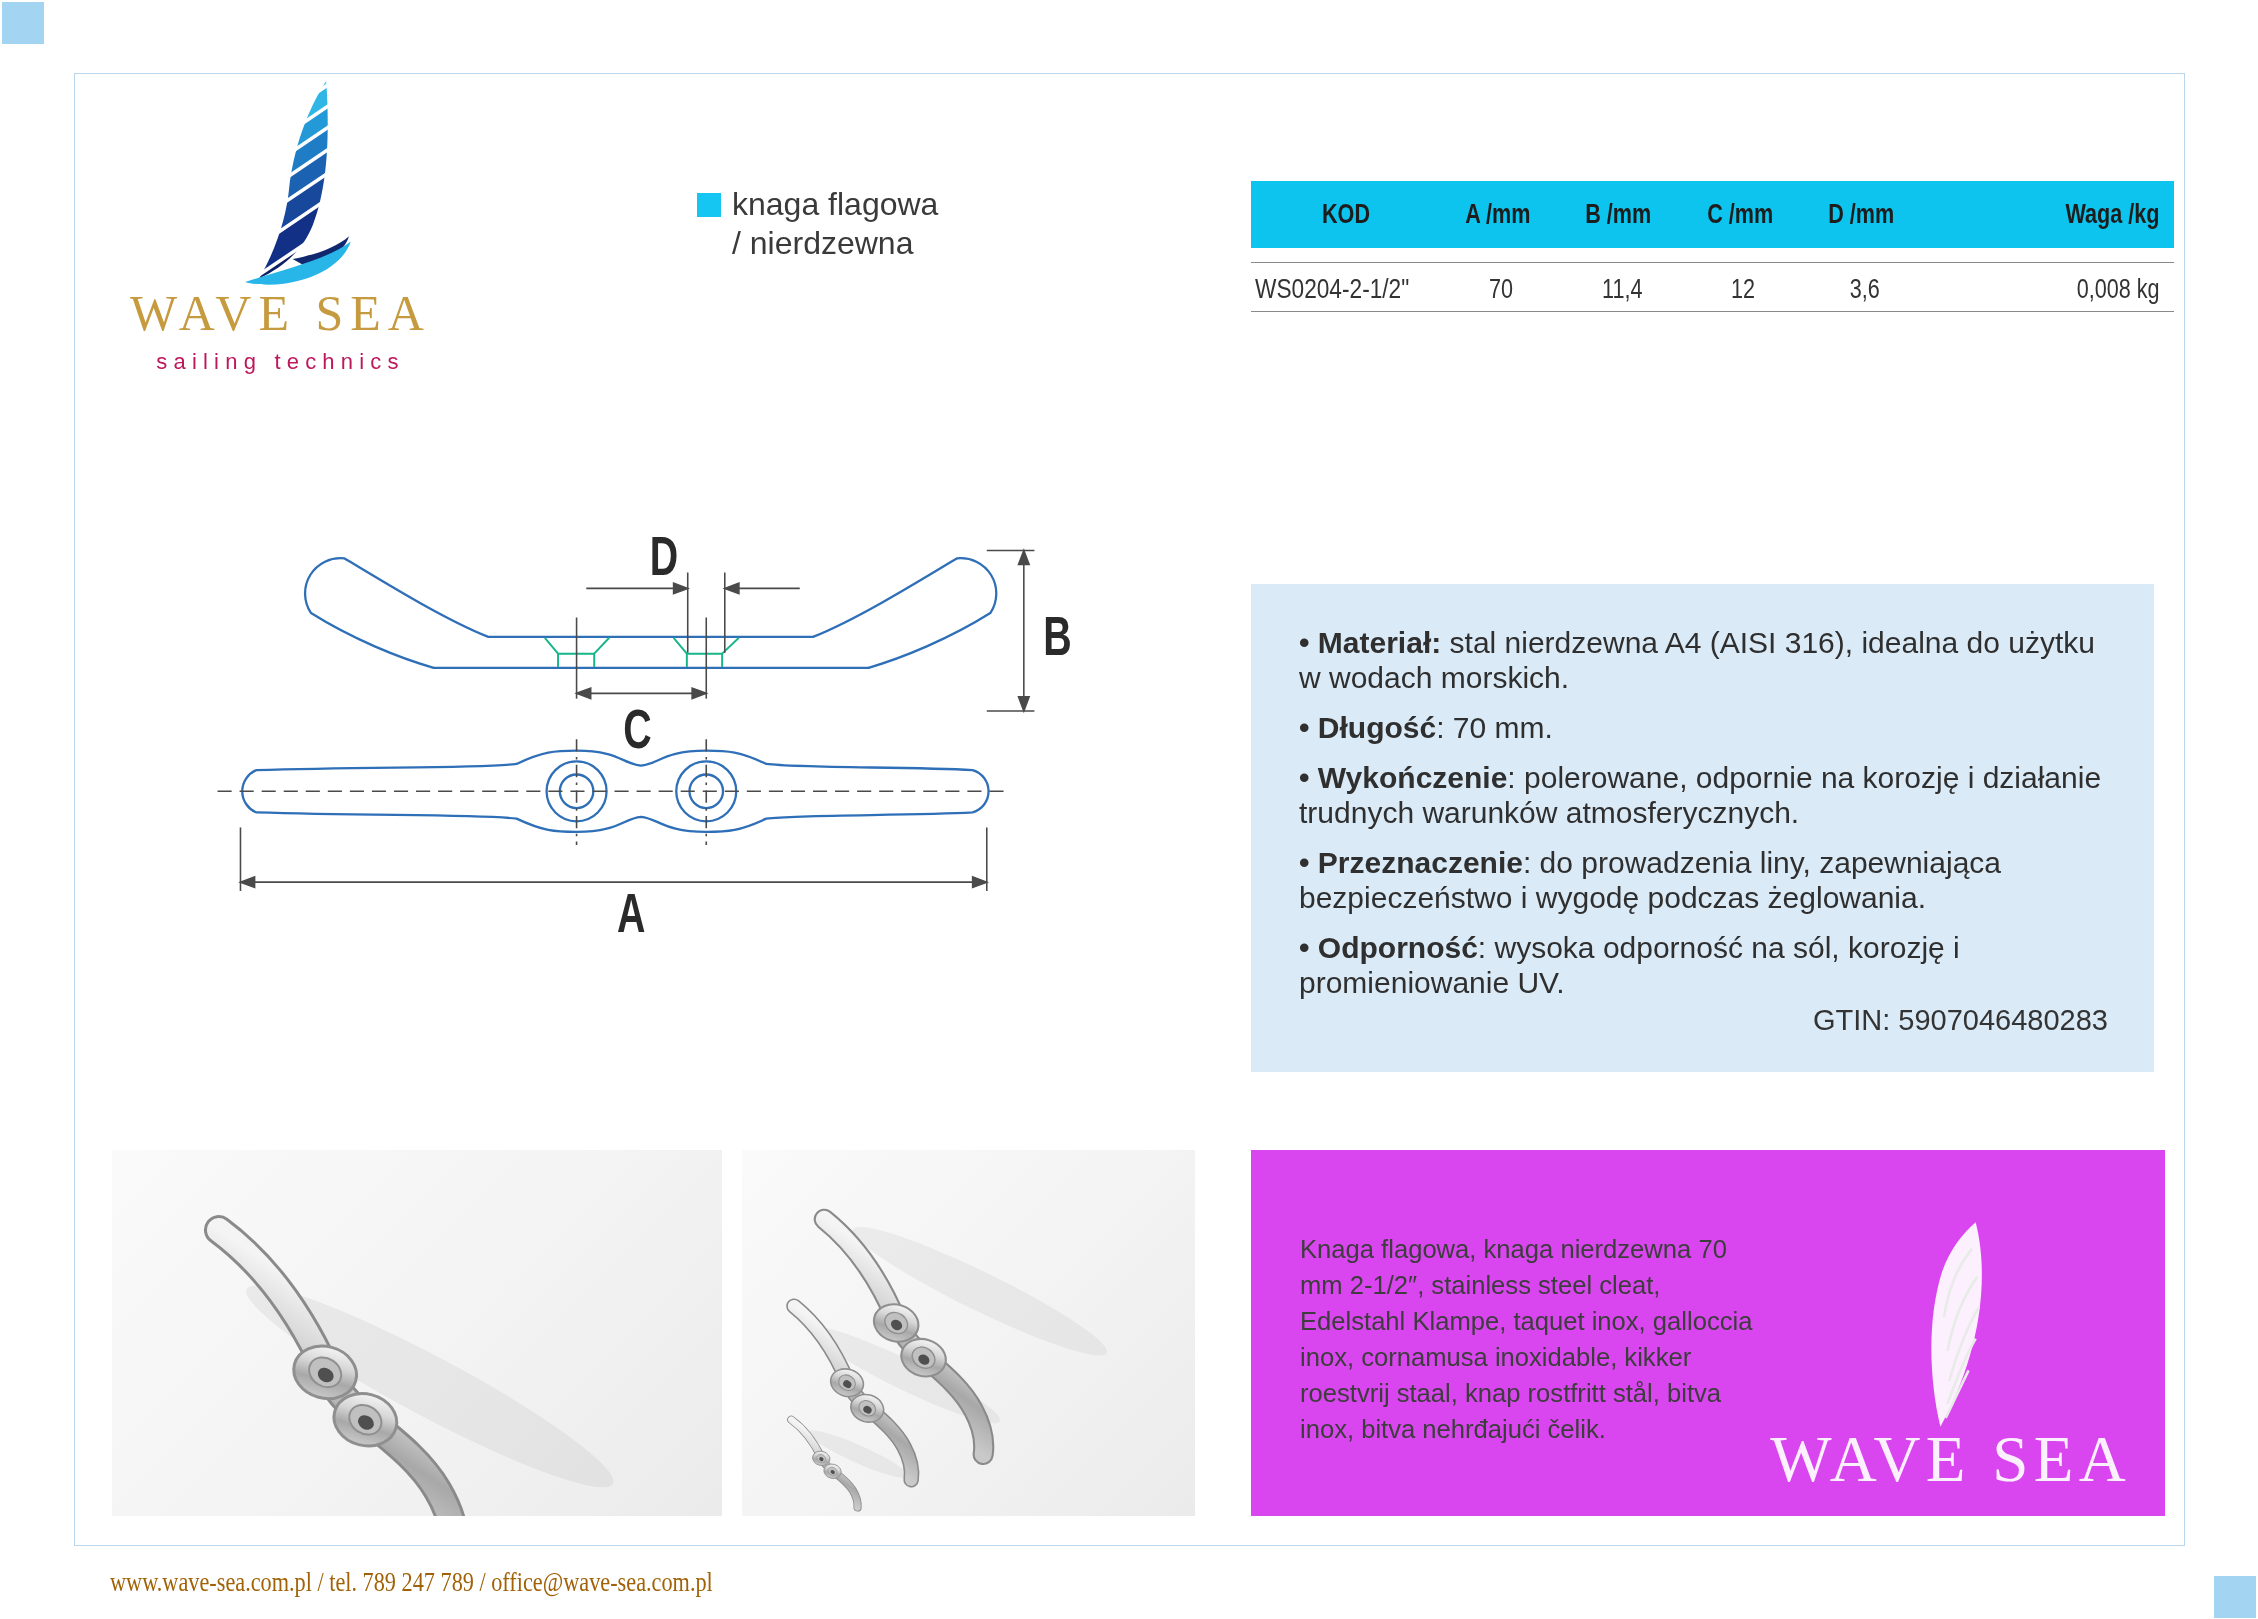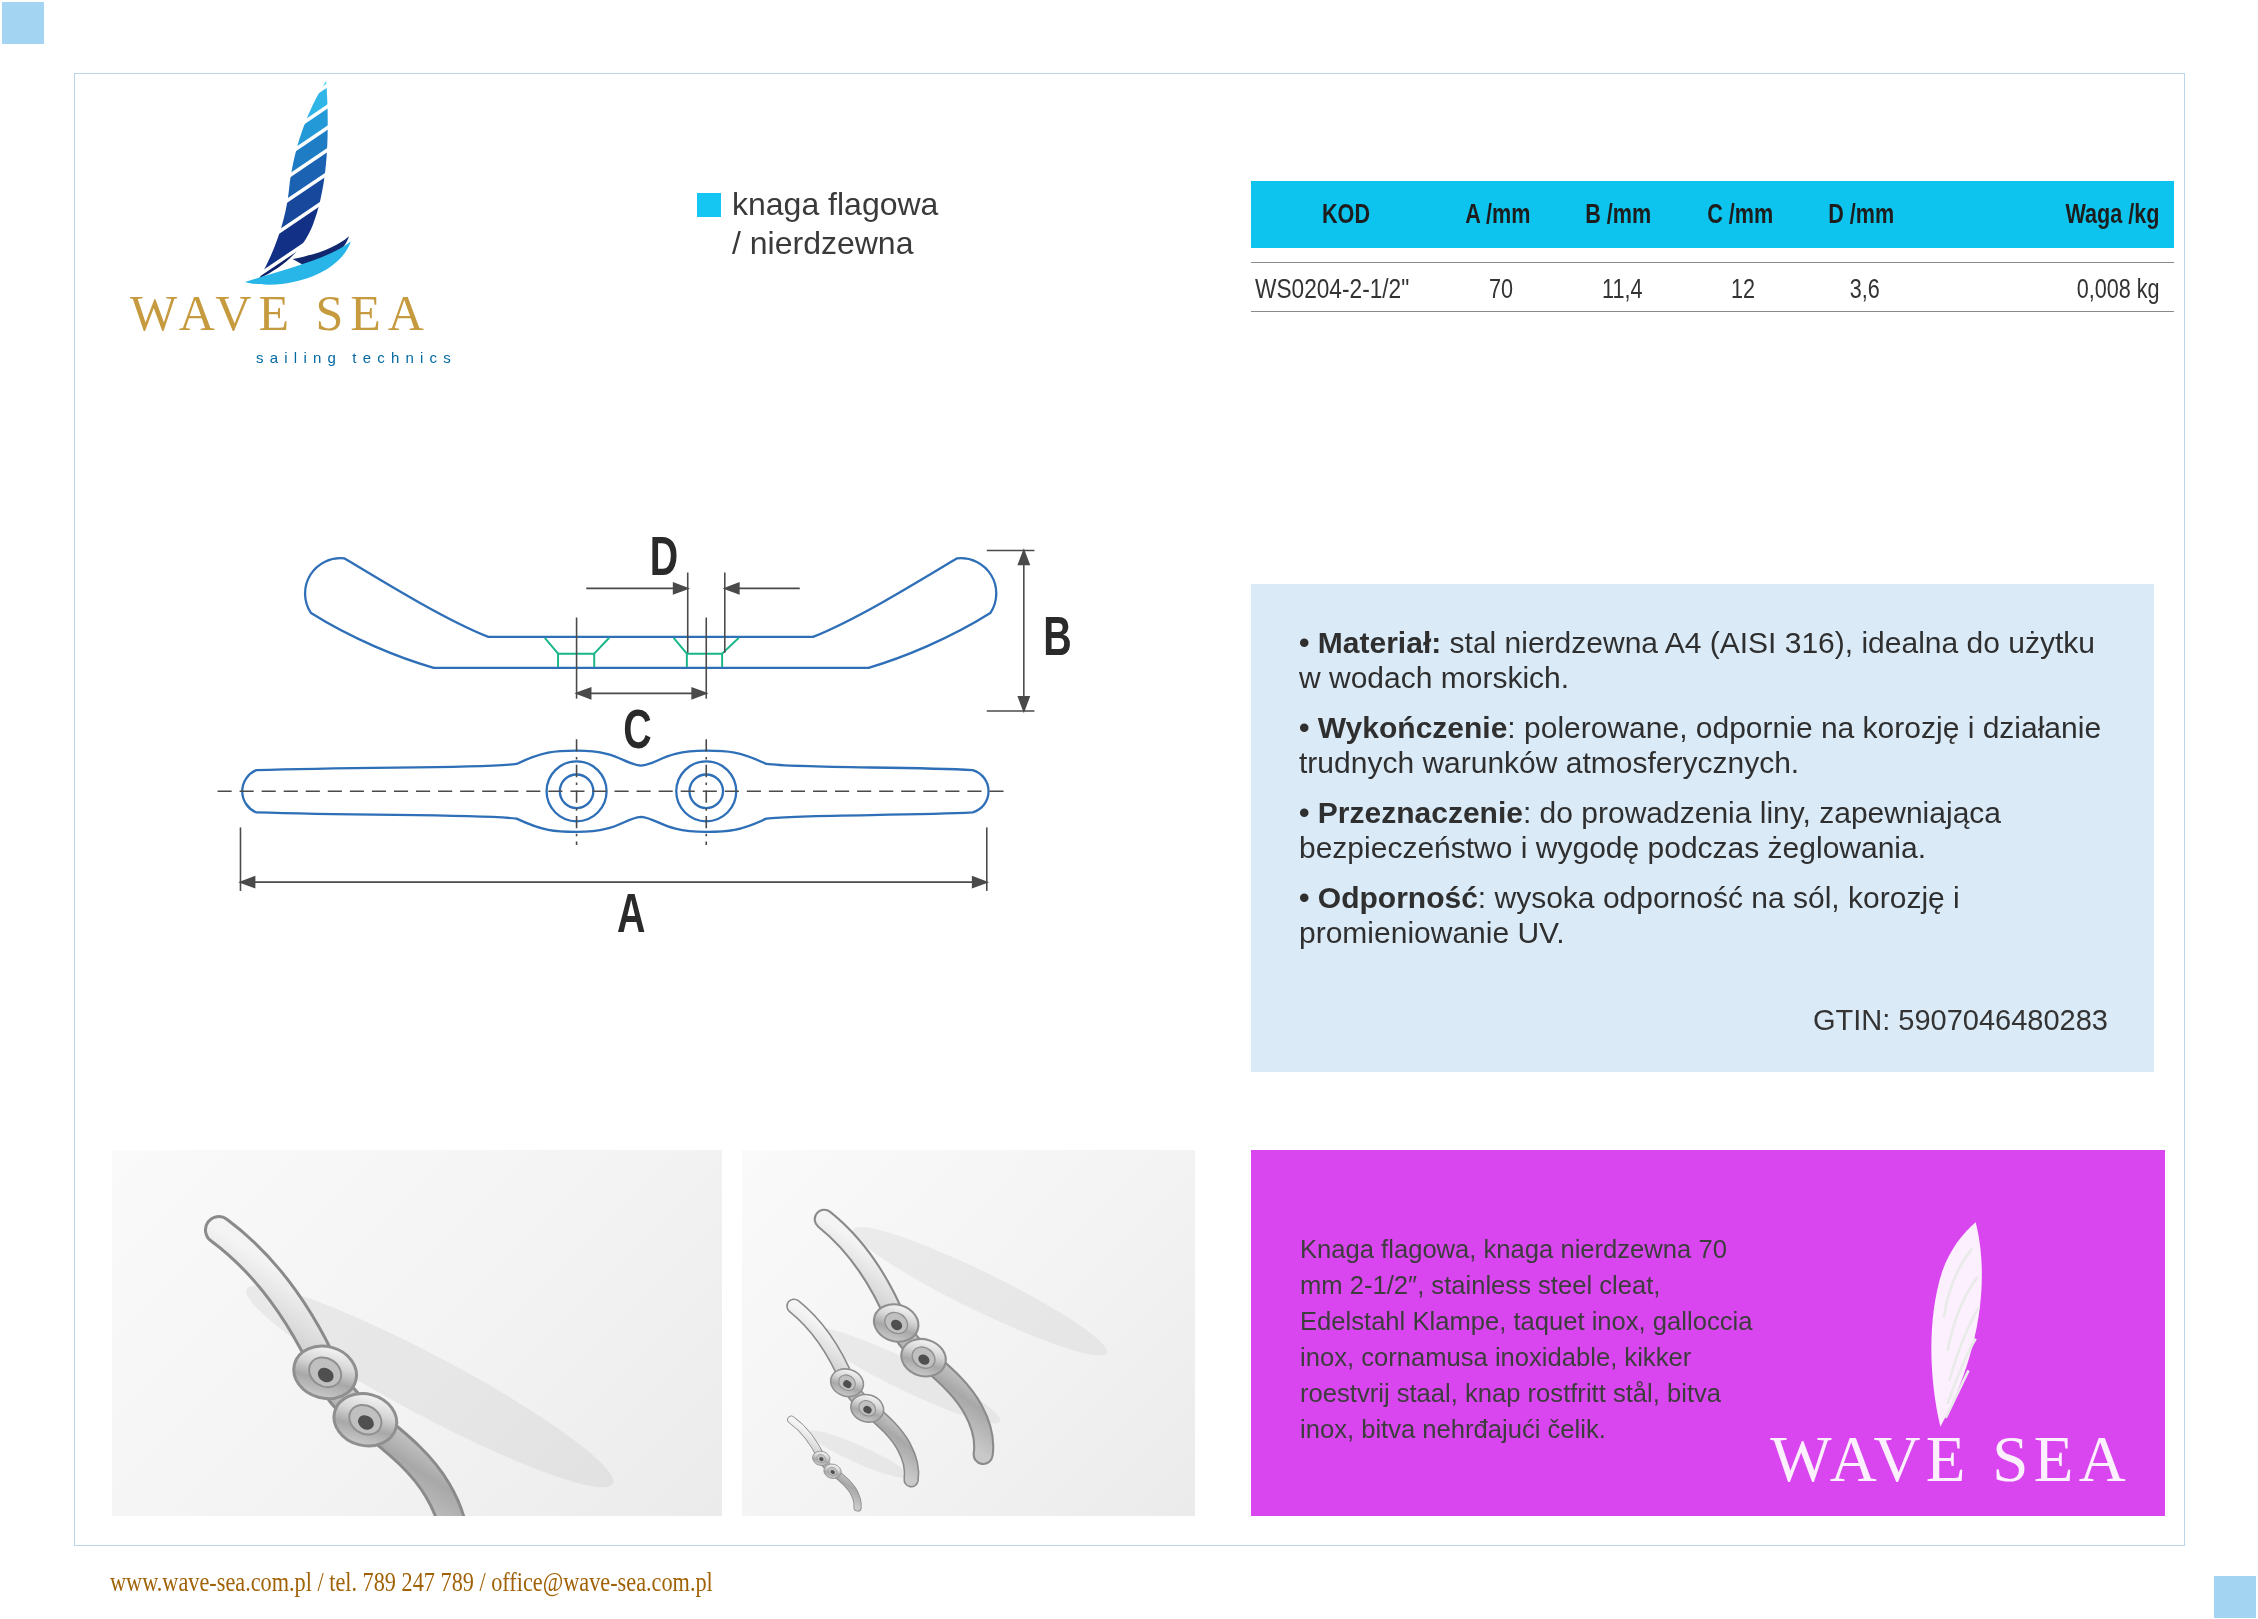--- a/index.html
+++ b/index.html
@@ -12,22 +12,22 @@
   .corner{width:42px;height:42px;background:#a3d5f2;}
   
   .sheet{left:74px;top:73px;width:2109px;height:1471px;border:1.8px solid #b9d6ec;background:#fff;}
   
   .brandname{
     left:104px;top:284px;width:353px;text-align:center;
     font-family:"Liberation Serif",serif;font-size:50px;color:#c69a3e;
     letter-spacing:7px;white-space:nowrap;
   }
   .brandtag{
-    left:104px;top:349px;width:353px;text-align:right;
-    font-size:15px;color:#0369a1;letter-spacing:6.2px;white-space:nowrap;
+    left:104px;top:349px;width:353px;text-align:center;
+    font-size:22px;color:#be185d;letter-spacing:6.2px;white-space:nowrap;
   }
   
   .titleblock{left:732px;top:185px;font-size:32px;line-height:39px;color:#3a3a3a;}
   .titlebullet{left:697px;top:193px;width:24px;height:24px;background:#15c5f2;}
   
   .tbl{left:1251px;top:181px;width:923px;}
   .tblhead{display:flex;height:67px;background:#0cc4ee;align-items:center;color:#1d1d1d;
     font-size:27px;font-weight:bold;}
   .th{text-align:center;}
   .th.c1{width:189px;} .th.c2{width:116px;} .th.c3{width:125px;} .th.c4{width:118px;text-decoration:underline;}
@@ -187,20 +187,21 @@
     <text transform="translate(752,652) scale(0.72,1)">D</text>
     <text transform="translate(1198,742) scale(0.72,1)">B</text>
     <text transform="translate(722,848) scale(0.72,1)">C</text>
     <text transform="translate(715,1056) scale(0.72,1)">A</text>
   </g>
 </svg>
 
 <div class="abs infobox">
   <div>
       <p class="spec"><span class="sb">• Materiał:</span><span> stal nierdzewna A4 (AISI 316), idealna do użytku w wodach morskich.</span></p>
+      <p class="spec"><span class="sb">• Długość</span><span>: 70 mm.</span></p>
       <p class="spec"><span class="sb">• Wykończenie</span><span>: polerowane, odpornie na korozję i działanie trudnych warunków atmosferycznych.</span></p>
       <p class="spec"><span class="sb">• Przeznaczenie</span><span>: do prowadzenia liny, zapewniająca bezpieczeństwo i wygodę podczas żeglowania.</span></p>
       <p class="spec"><span class="sb">• Odporność</span><span>: wysoka odporność na sól, korozję i promieniowanie UV.</span></p>
     </div>
   <div class="gtin">GTIN: 5907046480283</div>
 </div>
 
 <svg class="abs photo photo1" width="610" height="366" viewBox="0 0 691 415">
   <defs>
     <linearGradient id="metal" x1="0" y1="0" x2="0" y2="1">

